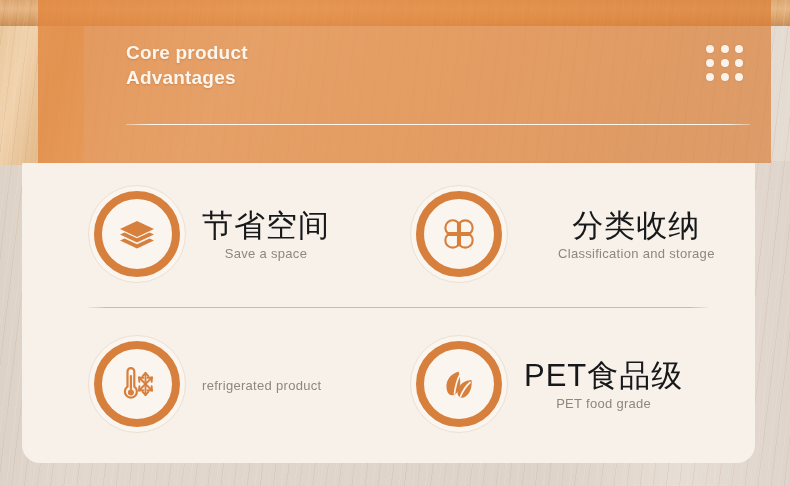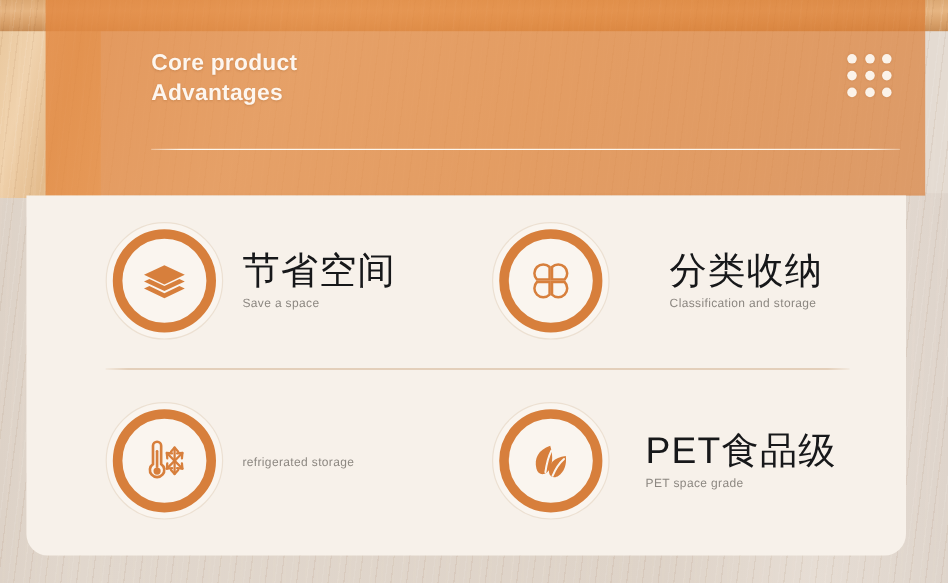--- a/index.html
+++ b/index.html
@@ -169,21 +169,21 @@
   }
 
   .card {
     position: absolute;
     display: flex;
     align-items: center;
   }
   .card.r1c1 { left: 66px;  top: 22px; }
   .card.r1c2 { left: 388px; top: 22px; gap: 34px; }
   .card.r2c1 { left: 66px;  top: 172px; }
-  .card.r2c2 { left: 388px; top: 172px; gap: 14px; }
+  .card.r2c2 { left: 388px; top: 172px; }
 
   .icon-badge {
     position: relative;
     width: 96px;
     height: 96px;
     flex: 0 0 96px;
     border-radius: 50%;
     background: #faf5ef;
     border: 1px solid #ece0d2;
     display: flex;
@@ -206,33 +206,33 @@
     align-items: center;
     justify-content: center;
     z-index: 2;
   }
   .icon-glyph svg { display: block; }
 
   .card-text {
     margin-left: 16px;
     display: flex;
     flex-direction: column;
-    align-items: flex-start;
+    align-items: center;
   }
   .card-title {
     color: #17181a;
     font-size: 31px;
     line-height: 36px;
     letter-spacing: 1px;
     white-space: nowrap;
   }
   .card-sub {
     margin-top: 4px;
     color: #8c8781;
-    font-size: 10px;
+    font-size: 13px;
     line-height: 12px;
     letter-spacing: .3px;
     white-space: nowrap;
   }
 </style>
 </head>
 <body>
 
 <div class="page">
 
@@ -316,36 +316,36 @@
                   <path d="M24,15.5 l0.4,4.4 M24,15.5 l4.4,0.4"></path>
                   <path d="M37,28.5 l-0.4,-4.4 M37,28.5 l-4.4,-0.4"></path>
                   <path d="M37,15.5 l-0.4,4.4 M37,15.5 l-4.4,0.4"></path>
                   <path d="M24,28.5 l0.4,-4.4 M24,28.5 l4.4,-0.4"></path>
                 </g>
               </g>
             </svg>
           </span>
         </div>
         <div class="card-text">
-          <div class="card-sub">refrigerated storage</div>
+          <div class="card-sub">refrigerated product</div>
         </div>
       </div>
 
       <div class="card r2c2">
         <div class="icon-badge">
           <span class="icon-glyph">
             <svg width="44" height="44" viewBox="0 0 44 44" aria-hidden="true">
               <path d="M21.5,9.5 C11.5,13 8,20 10,28.5 C11,33 15,34.5 18.5,32 C23.5,28.5 24.5,18 21.5,9.5 Z" fill="#d77f3c"></path>
               <path d="M17.5,31.5 C18.5,24 20,18.5 22.5,13.5" stroke="#faf5ef" stroke-width="1.7" fill="none" stroke-linecap="round"></path>
               <path d="M34.5,18 C24.5,19 20,25 20.5,31.5 C21,35.5 25,37 28.5,34.5 C33,31.5 35.5,25 34.5,18 Z" fill="#d77f3c"></path>
               <path d="M23.5,34.5 C26,28.5 29,24 33,20.5" stroke="#faf5ef" stroke-width="1.7" fill="none" stroke-linecap="round"></path>
             </svg>
           </span>
         </div>
         <div class="card-text">
           <div class="card-title">PET食品级</div>
-          <div class="card-sub">PET space grade</div>
+          <div class="card-sub">PET food grade</div>
         </div>
       </div>
 
     </div>
   </div>
 </div>
 
 </body></html>

